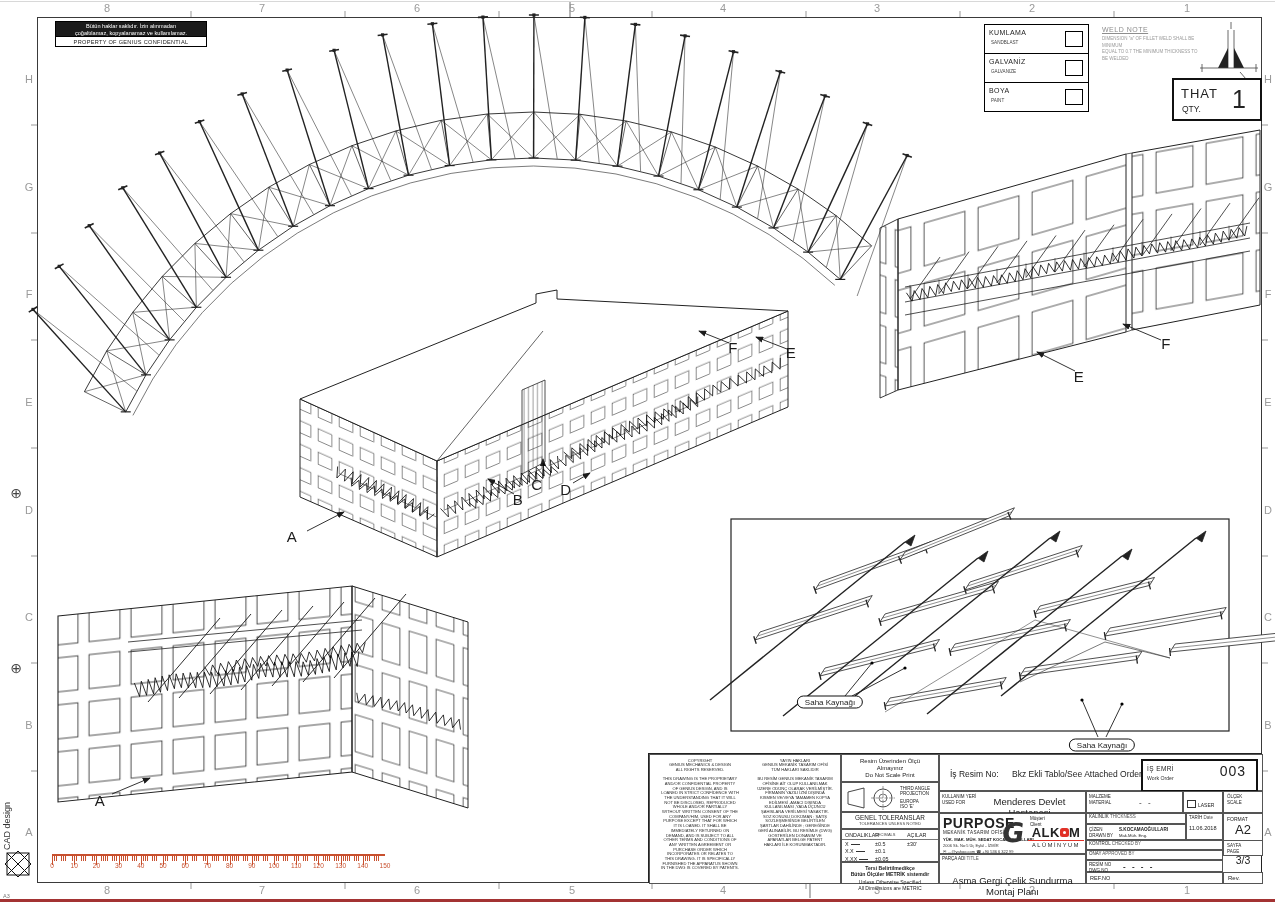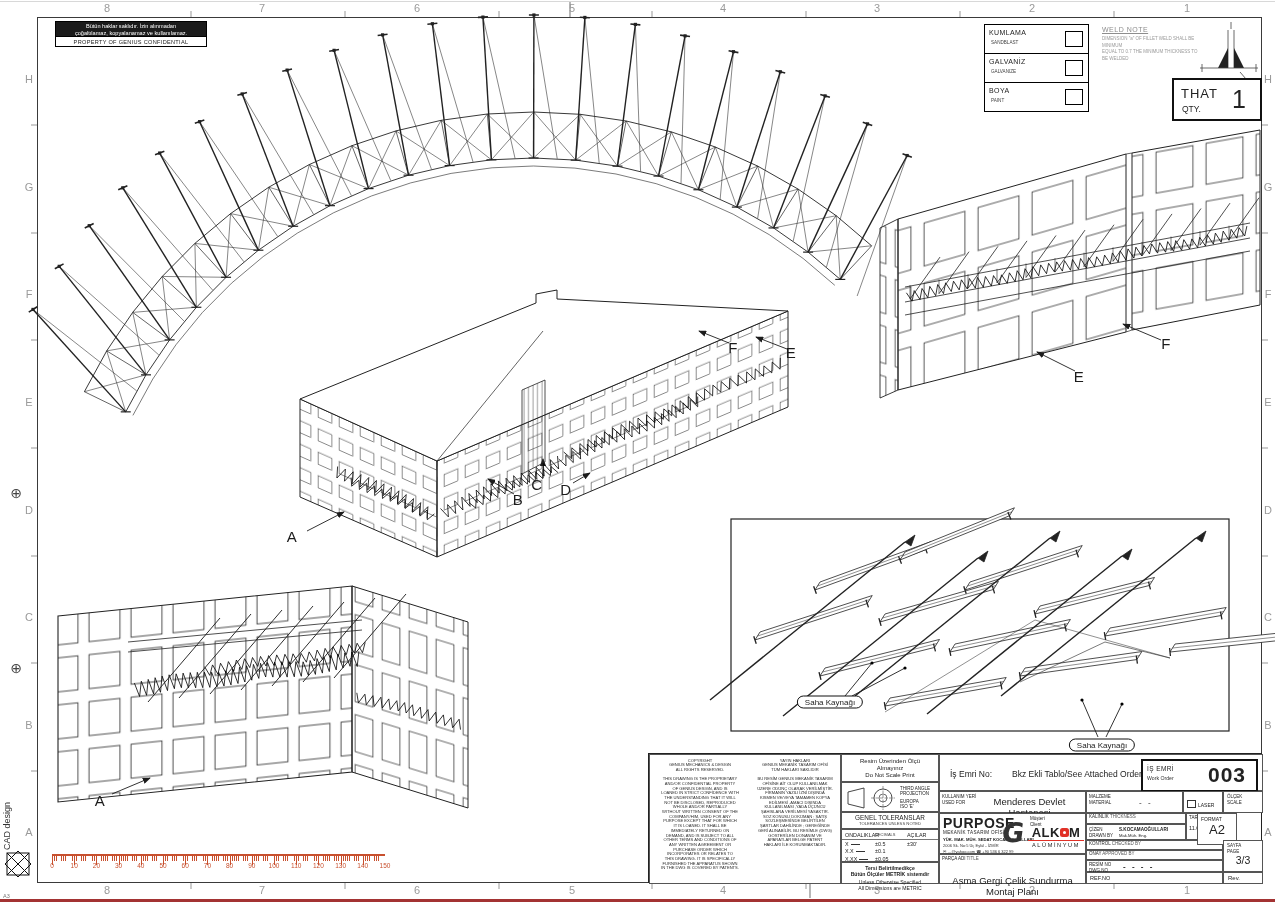--- a/index.html
+++ b/index.html
@@ -45,21 +45,21 @@
   .tolhead1{font-size:6.4px;text-align:center;margin-top:1px;}
   .tolhead2{font-size:4.2px;text-align:center;color:#444;}
   .tolrow{display:flex;font-size:5.4px;padding:0 3px;align-items:center;height:7.6px;}
   .tolrow .c1{width:30px;}.tolrow .c2{width:32px;}.tolrow .c3{width:26px;}
   .dash{display:inline-block;width:9px;border-bottom:1px solid #333;margin:0 2px 1px 2px;}
   .tolfoot{font-size:5.1px;text-align:center;white-space:pre-line;line-height:1.25;margin-top:1.5px;}
   .ise-lab{font-size:8.5px;}
   .wo-box{position:absolute;right:4px;top:4px;width:113px;height:29px;border:2px solid #111;}
   .wo-tr{position:absolute;left:4px;top:4px;font-size:6.5px;letter-spacing:.4px;}
   .wo-en{position:absolute;left:4px;top:14px;font-size:5.2px;color:#333;}
-  .wo-v{position:absolute;right:10px;top:2px;font-size:21px;letter-spacing:1px;font-weight:bold;}
+  .wo-v{position:absolute;right:10px;top:2px;font-size:14px;letter-spacing:1px;}
   .genius-name{font-size:14px;font-weight:bold;letter-spacing:.5px;line-height:1;}
   .genius-sub{font-size:4.6px;letter-spacing:.3px;}
   .genius-eng{font-size:4.2px;font-weight:bold;margin-top:1.5px;}
   .genius-adr{font-size:4px;color:#333;margin-top:1px;}
   .gglyph{position:absolute;left:62px;top:3px;font-size:27px;font-weight:bold;color:#333;
           transform:skewX(-8deg);font-family:"DejaVu Sans",sans-serif;}
   .musteri{position:absolute;left:90px;top:2px;font-size:4.5px;line-height:1.25;}
   .alkom{position:absolute;left:88px;top:12px;width:56px;text-align:center;}
   .alkom-name{font-size:13px;font-weight:bold;letter-spacing:.5px;line-height:1;}
   .alkom-o{display:inline-block;width:9px;height:9px;background:#e03127;border-radius:2.5px;position:relative;top:0px;}
@@ -691,21 +691,21 @@
       </div>
     </div>
     <div class="cell" style="left:192px;top:108px;width:98px;height:22px">
       <div class="tolfoot" style="font-weight:bold">Tersi Belirtilmedikçe
 Bütün Ölçüler METRİK sistemdir</div>
       <div class="tolfoot en">Unless Otherwise Specified
 All Dimensions are METRIC</div>
     </div>
 
     <div class="cell" style="left:290px;top:0;width:324px;height:37px">
-      <span class="ise-lab" style="position:absolute;left:10px;top:14px">İş Emri No:</span>
+      <span class="ise-lab" style="position:absolute;left:10px;top:14px">İş Resim No:</span>
       <span class="ise-lab" style="position:absolute;left:72px;top:14px">Bkz Ekli Tablo/See Attached Order</span>
       <div class="wo-box">
         <span class="wo-tr">İŞ EMRİ</span>
         <span class="wo-en">Work Order</span>
         <span class="wo-v">003</span>
       </div>
     </div>
 
     <div class="cell" style="left:290px;top:37px;width:147px;height:22px">
       <div class="lab2" style="position:absolute;left:2px;top:2px">
@@ -784,25 +784,25 @@
       <div class="lab2" style="position:absolute;left:2px;top:1px">
           <div>RESİM NO</div>
           <div>DWG.NO</div>
         </div>
       <span style="position:absolute;left:36px;top:1px;font-size:8px;font-weight:bold;letter-spacing:2px">- -  - -</span>
     </div>
     <div class="cell" style="left:437px;top:118px;width:137px;height:12px">
       <div style="font-size:5.5px;padding:2px 0 0 3px">REF.NO</div>
     </div>
 
-    <div class="cell" style="left:548px;top:59px;width:40px;height:32px">
+    <div class="cell" style="left:574px;top:59px;width:40px;height:32px">
       <div style="font-size:5px;padding:2px 0 0 3px">FORMAT</div>
       <div style="font-size:13px;text-align:center">A2</div>
     </div>
-    <div class="cell" style="left:574px;top:86px;width:40px;height:32px">
+    <div class="cell" style="left:574px;top:86px;width:40px;height:16px">
       <div class="lab2" style="padding:2px 0 0 3px">
           <div>SAYFA</div>
           <div>PAGE</div>
         </div>
       <div style="font-size:10.5px;text-align:center">3/3</div>
     </div>
     <div class="cell" style="left:574px;top:118px;width:40px;height:12px">
       <div style="font-size:6px;padding:2px 0 0 4px">Rev.</div>
     </div>
   </div>

